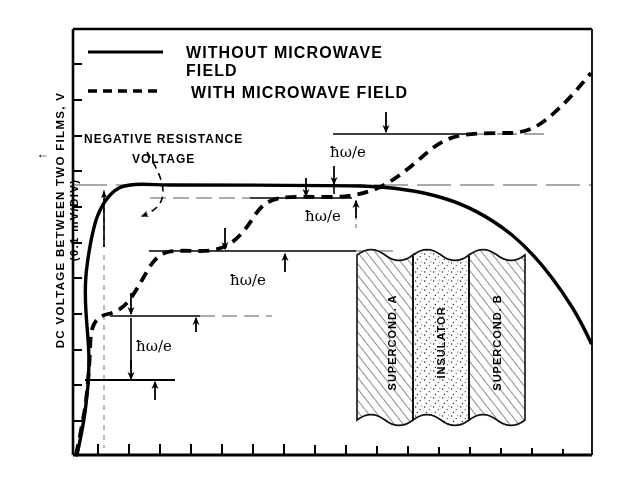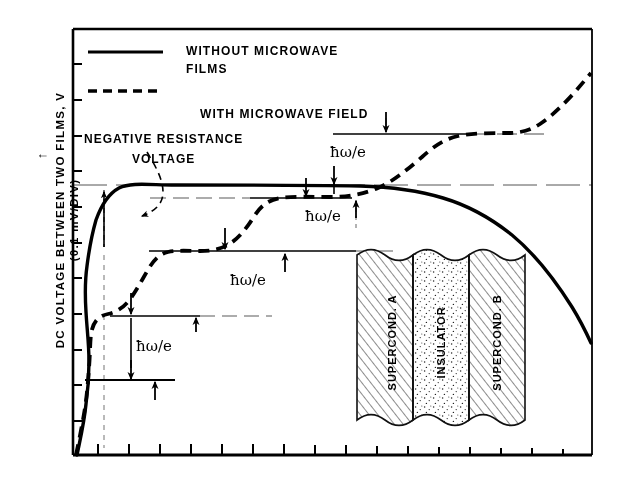--- a/index.html
+++ b/index.html
@@ -39,21 +39,21 @@
     color: #000;
     letter-spacing: 0.9px;
     line-height: 1.18;
   }
   .axis-label {
     font-size: 11.5px;
     font-weight: 700;
     letter-spacing: 1.3px;
   }
   .legend-text {
-    font-size: 12px;
+    font-size: 16px;
     font-weight: 700;
     letter-spacing: 1.1px;
   }
   .anno-text {
     font-size: 12px;
     font-weight: 700;
     letter-spacing: 1.0px;
   }
   .hw-text {
     font-size: 15px;
@@ -289,22 +289,22 @@
   </svg>
 
   <div id="ylabel-block">
     <span class="txt axis-label l1" style="position:relative;">DC VOLTAGE BETWEEN TWO FILMS, V</span>
     <span class="txt axis-label l2" style="position:relative;">(0.1 mV/DIV)</span>
   </div>
   <div class="txt arrow-glyph" style="left:38px; top:148px; transform:rotate(-90deg); font-weight:700;">↑</div>
 
 
   <div class="txt legend-text" style="left:186px; top:44px;">WITHOUT MICROWAVE</div>
-  <div class="txt legend-text" style="left:186px; top:62px;">FILMS</div>
-  <div class="txt legend-text" style="left:200px; top:84px;margin-top:23px;">WITH MICROWAVE FIELD</div>
+  <div class="txt legend-text" style="left:186px; top:62px;">FIELD</div>
+  <div class="txt legend-text" style="left:191px; top:84px;">WITH MICROWAVE FIELD</div>
 
   <div class="txt anno-text" style="left:84px; top:132px;">NEGATIVE RESISTANCE</div>
   <div class="txt anno-text" style="left:132px; top:152px;">VOLTAGE</div>
 
   <div class="txt hw-text" style="left:136px; top:338px;">ħω/e</div>
   <div class="txt hw-text" style="left:230px; top:272px;">ħω/e</div>
   <div class="txt hw-text" style="left:305px; top:208px;">ħω/e</div>
   <div class="txt hw-text" style="left:330px; top:144px;">ħω/e</div>
 
   <div class="txt inset-text" style="left:317px; top:336px; width:150px; text-align:center; transform:rotate(-90deg);">SUPERCOND. A</div>

